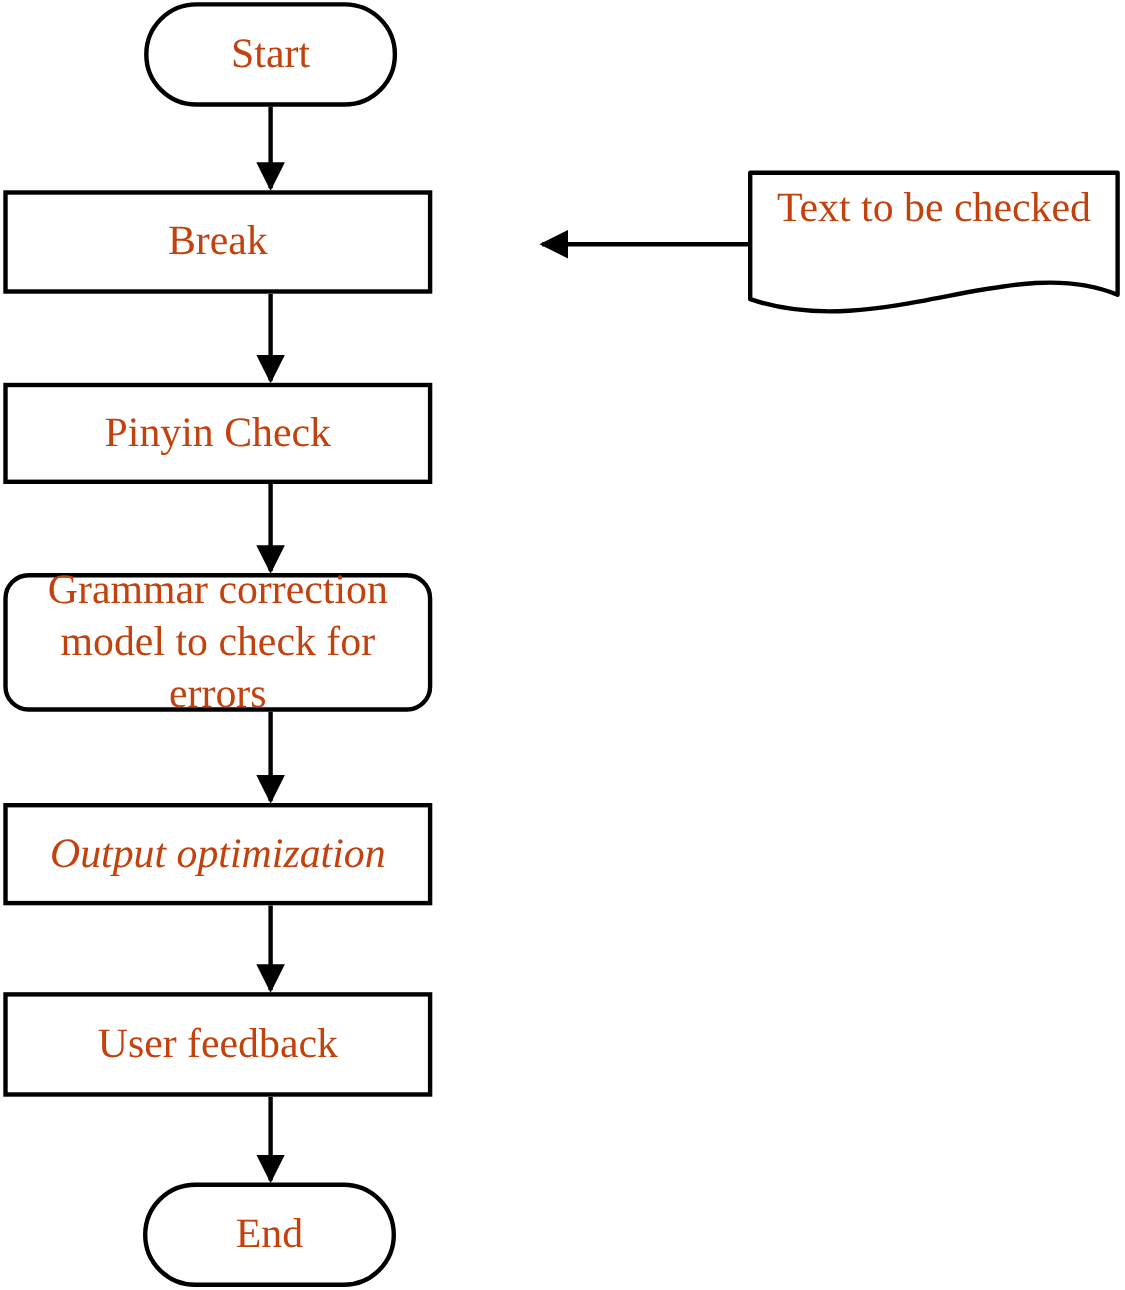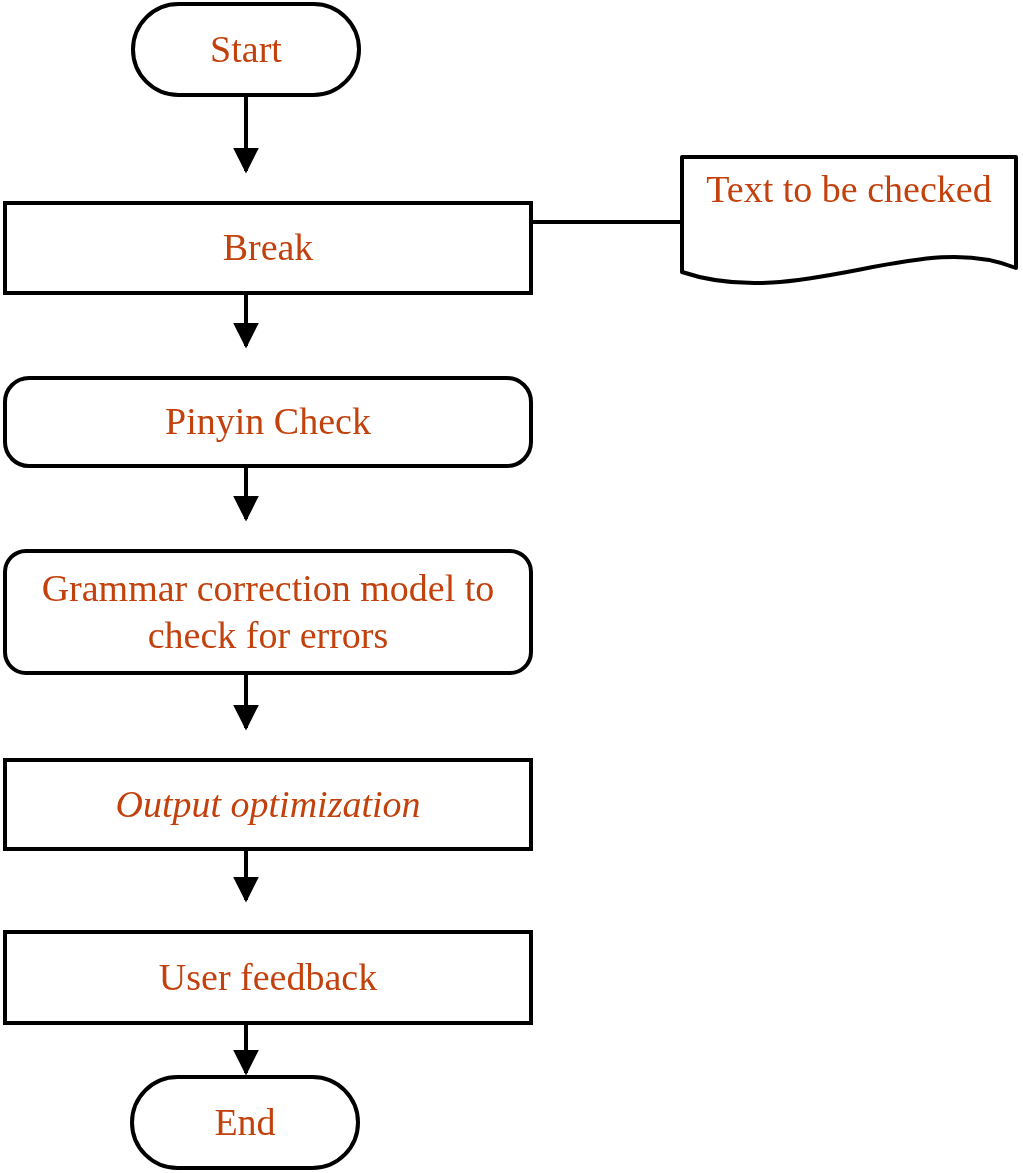--- a/index.html
+++ b/index.html
@@ -33,22 +33,21 @@
     text-align: center;
     font-size: 38px;
     line-height: 1.25;
     z-index: 1;
   }
   .terminator {
     border-radius: 50px;
   }
   .process {
     left: 3px;
-    width: 530px;
-    margin-top: 28px;
+    width: 390px;
   }
   .doc-label {
     position: absolute;
     display: flex;
     align-items: flex-start;
     justify-content: center;
     text-align: center;
     font-size: 38px;
     z-index: 1;
     background: transparent;
@@ -84,21 +83,21 @@
   </div>
 
   <div class="node process" style="top:173px; height:94px;">
     <span>Break</span>
   </div>
 
   <div class="doc-label" style="left:686px; top:167px; width:326px; height:80px;">
     <span>Text to be checked</span>
   </div>
 
-  <div class="node process" style="top:348px; height:92px;border-radius:26px;">
+  <div class="node process" style="top:348px; height:92px;">
     <span>Pinyin Check</span>
   </div>
 
   <div class="node process" style="top:521px; height:126px; padding:0 4px;border-radius:23px;">
     <span>Grammar correction model to check for errors</span>
   </div>
 
   <div class="node process" style="top:730px; height:93px;font-style:italic;">
     <span>Output optimization</span>
   </div>

